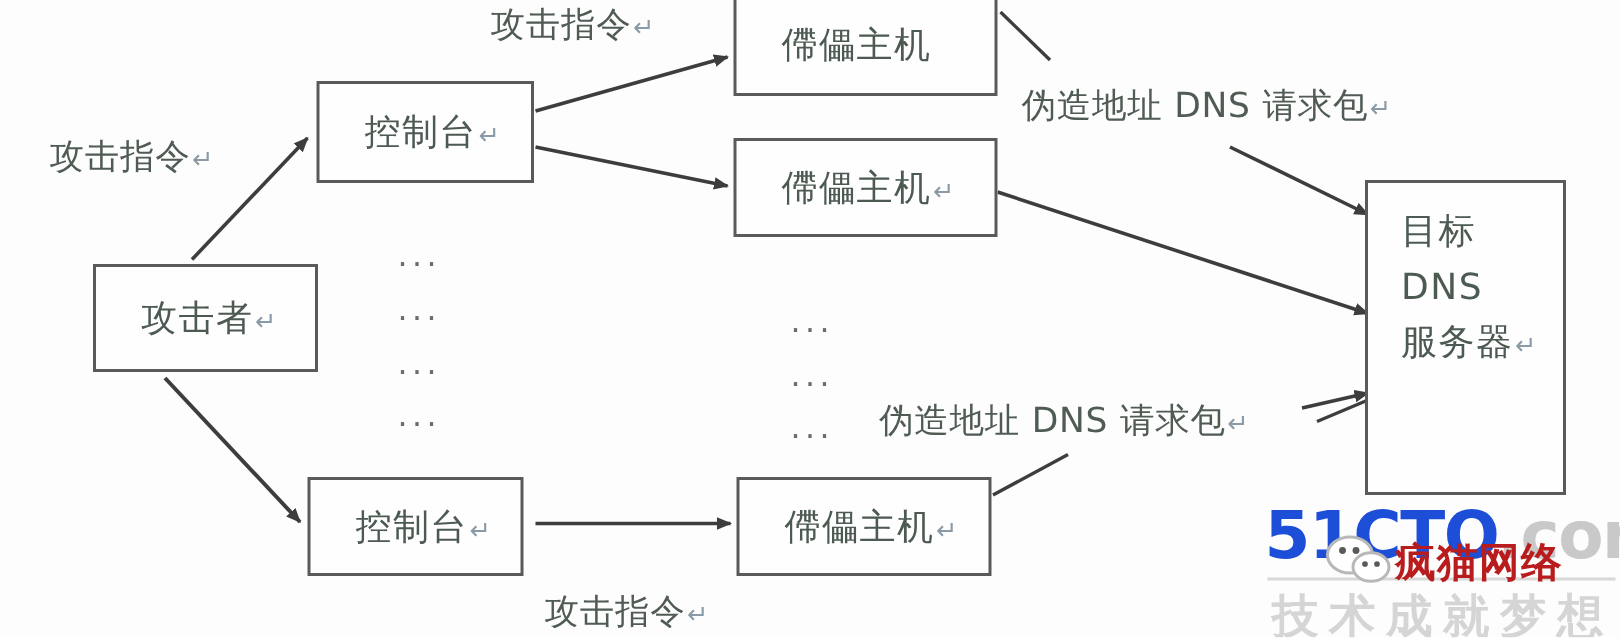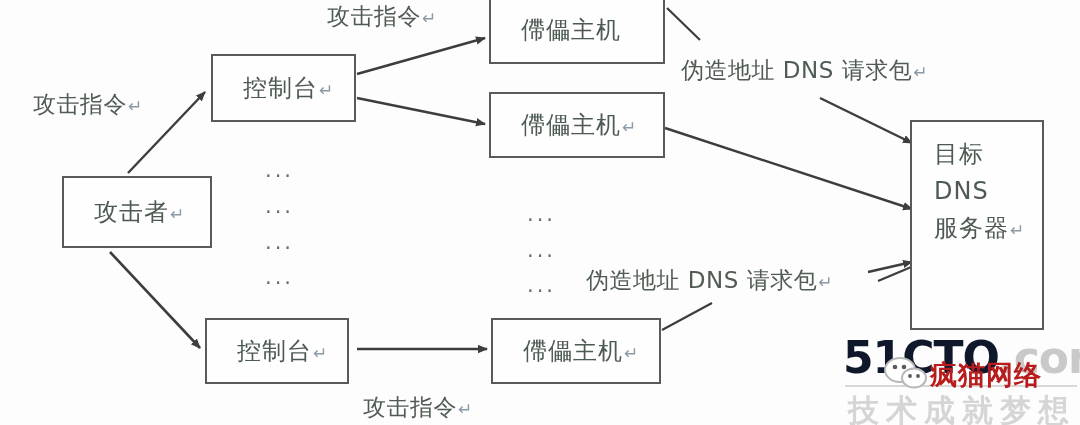--- a/index.html
+++ b/index.html
@@ -70,21 +70,21 @@
   .wm-51cto {
     position: absolute;
     left: 843px;
     top: 336px;
     font-size: 44px;
     font-weight: bold;
     letter-spacing: -1px;
     line-height: 1;
     font-family: "DejaVu Sans", sans-serif;
   }
-  .wm-51cto .red { color: #0f172a; }
+  .wm-51cto .red { color: #1d4ed8; }
   .wm-51cto .gray { color: #c9c9c9; }
   .wm-rule {
     position: absolute;
     left: 845px;
     top: 385px;
     width: 232px;
     height: 2px;
     background: #d8d8d8;
   }
   .wm-slogan {

